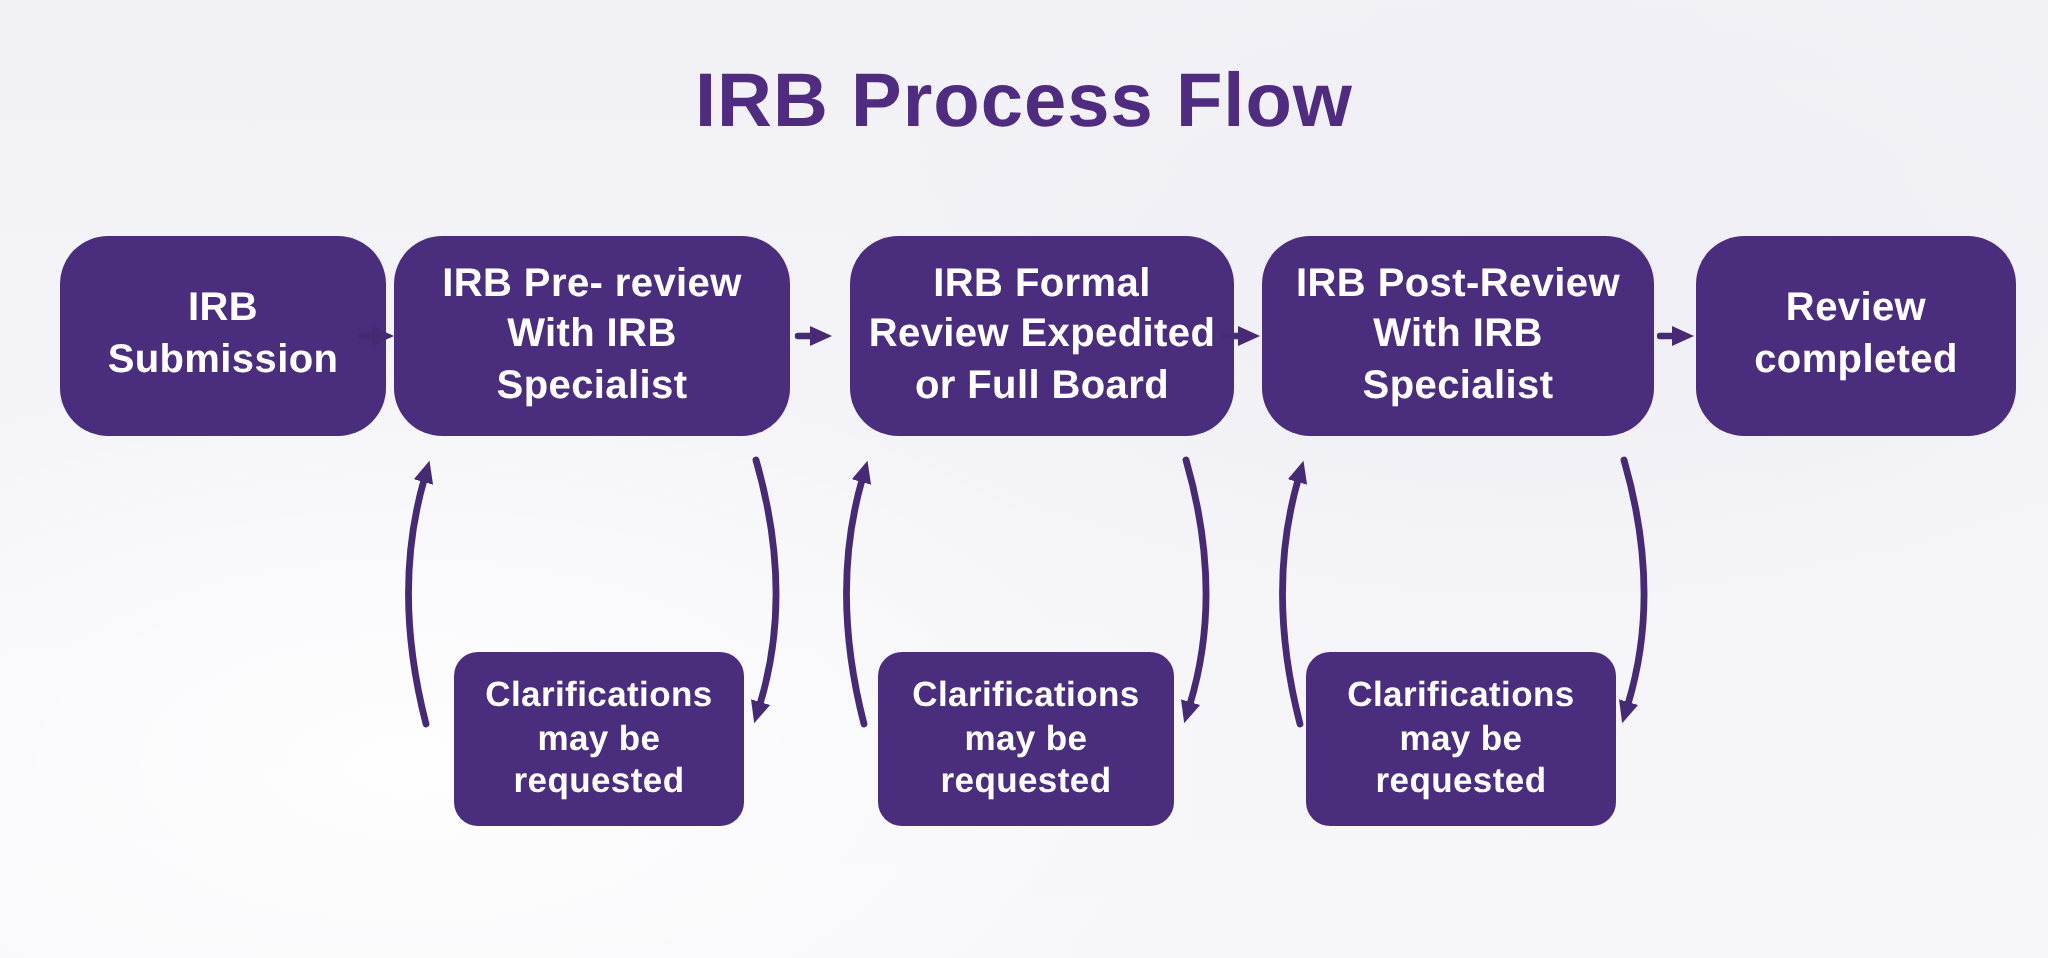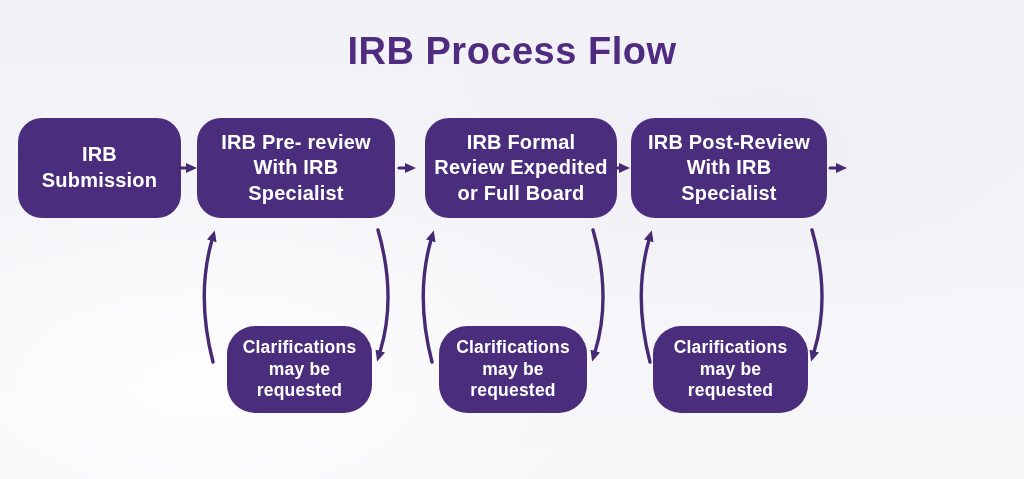--- a/index.html
+++ b/index.html
@@ -50,38 +50,38 @@
     line-height: 1.28;
     white-space: pre-line;
     letter-spacing: 0.2px;
   }
 
   .loop-box {
     position: absolute;
     top: 326px;
     height: 87px;
     background: #4a2d7c;
-    border-radius: 28px;
+    border-radius: 12px;
     display: flex;
     align-items: center;
     justify-content: center;
     text-align: center;
   }
 
   .loop-label {
     color: #ffffff;
     font-weight: bold;
     font-size: 17.5px;
     line-height: 1.25;
     white-space: pre-line;
     letter-spacing: 0.2px;
   }
 
   
-  #step-1 { left: 18px;  width: 163px; }
+  #step-1 { left: 30px;  width: 163px; }
   #step-2 { left: 197px; width: 198px; }
   #step-3 { left: 425px; width: 192px; }
   #step-4 { left: 631px; width: 196px; align-items: center; }
   #step-5 { left: 848px; width: 160px; }
 
   #loop-1 { left: 227px; width: 145px; }
   #loop-2 { left: 439px; width: 148px; }
   #loop-3 { left: 653px; width: 155px; }
 
   .arrow-overlay {
@@ -116,20 +116,24 @@
 Review Expedited
 or Full Board</div>
   </div>
 
   <div class="step-box" id="step-4">
     <div class="step-label">IRB Post-Review
 With IRB
 Specialist</div>
   </div>
 
+  <div class="step-box" id="step-5">
+    <div class="step-label">Review
+completed</div>
+  </div>
 
   <div class="loop-box" id="loop-1">
     <div class="loop-label">Clarifications
 may be
 requested</div>
   </div>
 
   <div class="loop-box" id="loop-2">
     <div class="loop-label">Clarifications
 may be

